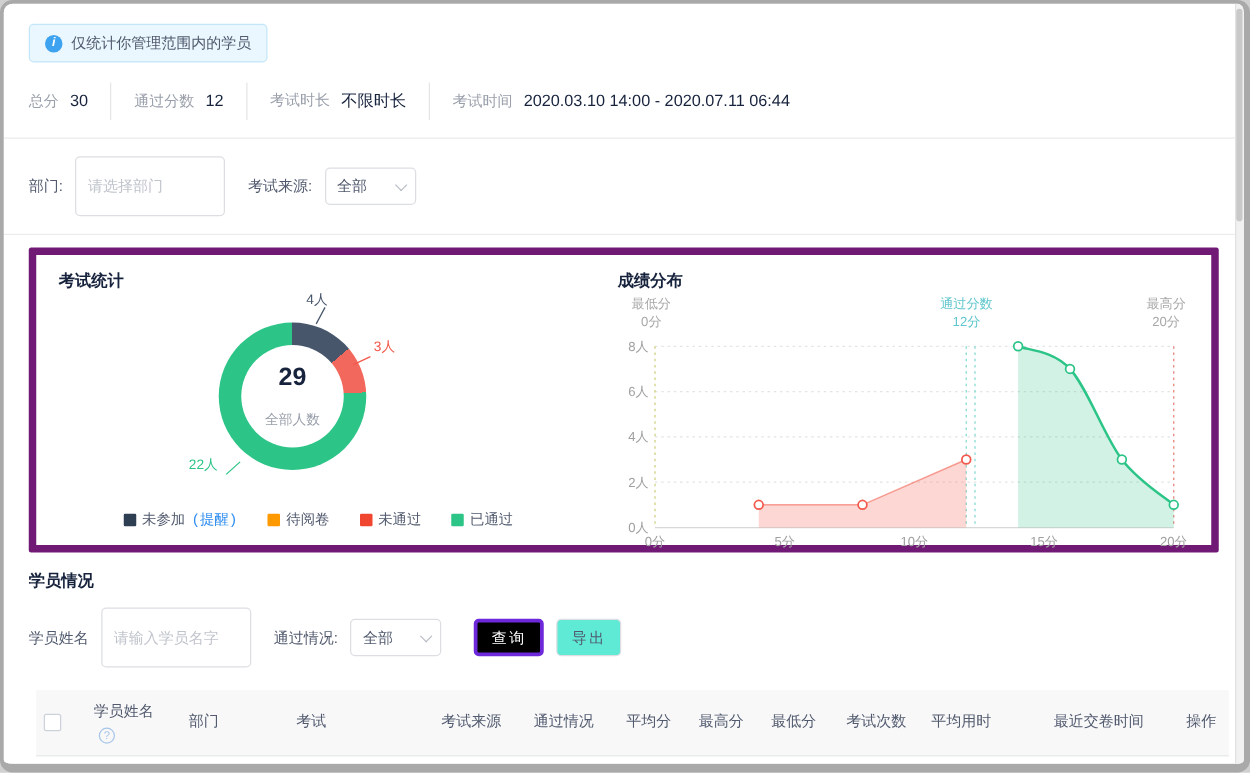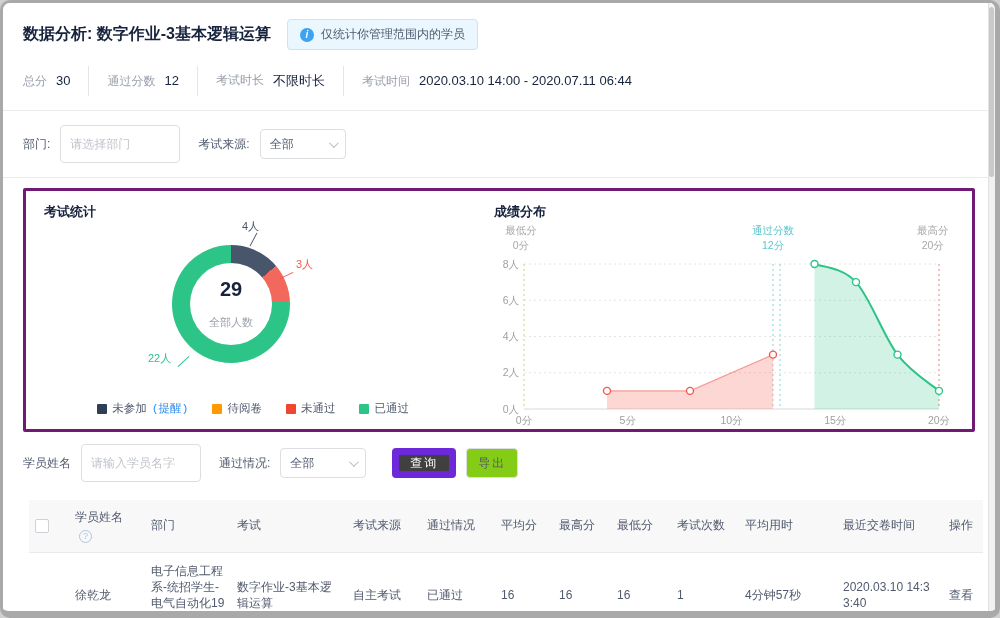--- a/index.html
+++ b/index.html
@@ -16,27 +16,27 @@
   
   .summary { display:flex; align-items:center; padding:10px 20px 14px 20px; border-bottom:1px solid #ececec; }
   .sum-item { display:flex; flex-direction:row; gap:9px; }
   .sum-label { font-size:12px; color:#9aa0ab; }
   .sum-value { font-size:13px; color:#17233d; }
   .sum-div { width:1px; height:30px; background:#e6e6e6; margin:0 18px; align-self:center; }
 
   
   .filters { display:flex; align-items:center; gap:10px; padding:14px 20px; border-bottom:1px solid #ececec; }
   .f-label { font-size:12px; color:#515a6e; }
-  .txt-input { width:120px; height:38px; border:1px solid #dcdee2; border-radius:4px; padding:0 9px; font-size:12px; color:#515a6e; outline:none; font-family:inherit; }
+  .txt-input { width:120px; height:48px; border:1px solid #dcdee2; border-radius:4px; padding:0 9px; font-size:12px; color:#515a6e; outline:none; font-family:inherit; }
   .txt-input::placeholder { color:#c0c4cc; }
-  .select { width:86px; height:30px; border:1px solid #dcdee2; border-radius:4px; display:flex; align-items:center; justify-content:space-between; padding:0 9px; font-size:12px; color:#515a6e; background:#fff; cursor:pointer; }
+  .select { width:73px; height:30px; border:1px solid #dcdee2; border-radius:4px; display:flex; align-items:center; justify-content:space-between; padding:0 9px; font-size:12px; color:#515a6e; background:#fff; cursor:pointer; }
   .chev { width:7px; height:7px; border-right:1px solid #b8bcc4; border-bottom:1px solid #b8bcc4; transform:rotate(45deg) translateY(-2px); }
 
   
-  .charts { display:flex; margin:10px 20px 0 20px; border:3px solid #701a75; border-radius:2px; height:244px; }
+  .charts { display:flex; margin:10px 20px 0 20px; border:6px solid #701a75; border-radius:2px; height:244px; }
   .panel-title { font-size:13px; font-weight:bold; color:#17233d; }
   .chart-left { width:48%; position:relative; padding:12px 0 0 18px; }
   .chart-right { width:52%; position:relative; padding:12px 6px 0 14px; }
 
   
   .donut { position:absolute; left:146px; top:54px; width:118px; height:118px; border-radius:50%; }
   .donut-hole { position:absolute; left:18px; top:18px; width:82px; height:82px; border-radius:50%; background:#fff; display:flex; flex-direction:column; align-items:center; justify-content:center; gap:14px; }
   .donut-total { font-size:20px; font-weight:bold; color:#17233d; }
   .donut-total-label { font-size:11px; color:#9aa0ab; }
   .callout { position:absolute; font-size:11px; }
@@ -48,22 +48,22 @@
 
   
   .marker-row { position:relative; height:33px; width:455px; margin-top:2px; }
   .marker-label { position:absolute; top:0; font-size:10.5px; text-align:center; line-height:1.45; white-space:nowrap; }
   .score-svg { display:block; }
 
   
   .students-hd { padding:14px 20px 0 20px; }
   .students-filter { display:flex; align-items:center; gap:10px; padding:12px 20px 14px 20px; }
   .btn { height:30px; border-radius:4px; font-size:12px; padding:0 11px; display:flex; align-items:center; cursor:pointer; letter-spacing:2px; }
-  .btn-primary { background:#404040; color:#fff; border:7px solid #6d28d9; margin-left:16px; }
-  .btn-plain { background:#84cc16; color:#515a6e; border:1px solid #dcdee2; }
+  .btn-primary { background:#000000; color:#fff; border:3px solid #6d28d9; margin-left:16px; }
+  .btn-plain { background:#5eead4; color:#515a6e; border:1px solid #dcdee2; }
 
   
   table.grid { width:948px; margin:4px 20px 0 26px; border-collapse:collapse; table-layout:fixed; }
   .grid th { background:#f8f8f9; font-weight:normal; font-size:12px; color:#515a6e; text-align:left; padding:9px 6px; border-bottom:1px solid #e8eaec; }
   .grid td { font-size:12px; color:#515a6e; text-align:left; padding:10px 6px; vertical-align:middle; line-height:16px; word-break:break-all; }
   .cb { width:14px; height:14px; appearance:none; -webkit-appearance:none; border:1px solid #ccd2da; border-radius:2px; background:#fff; cursor:pointer; vertical-align:middle; }
   .q-ic { display:inline-flex; width:13px; height:13px; border:1px solid #a9c6e8; color:#a9c6e8; border-radius:50%; font-size:9px; align-items:center; justify-content:center; margin-left:4px; vertical-align:-2px; }
   .pass-green { color:#19be6b; }
   .link-blue { color:#2d8cf0; cursor:pointer; }
 
@@ -71,21 +71,20 @@
   .scrollbar { position:absolute; right:0; top:0; bottom:0; width:7px; background:#f1f1f1; border-left:1px solid #e2e2e2; }
   .scroll-thumb { position:absolute; top:4px; right:1px; width:5px; height:170px; border-radius:3px; background:#c9c9c9; }
 </style>
 </head>
 <body>
 
 <div class="frame">
 <div class="page">
 
   <div class="hdr">
-    <div class="hdr-title">数据分析: 数字作业-3基本逻辑运算</div>
     <div class="badge">
       <span class="info-ic">i</span>
       <span>仅统计你管理范围内的学员</span>
     </div>
   </div>
 
   <div class="summary">
     <div class="sum-item">
       <span class="sum-label">总分</span>
       <span class="sum-value">30</span>
@@ -198,20 +197,23 @@
             <path d="M320.5 8C327.4166666666667 11.020833333333334,348.1666666666667 11.020833333333334,362 26.125C375.8333333333333 41.229166666666664,389.6666666666667 80.5,403.5 98.625C417.3333333333333 116.75,438.0833333333333 128.83333333333334,445 134.875L445 153L320.5 153Z" fill="rgba(44,196,135,0.22)" stroke="none"></path>
             <path d="M320.5 8C327.4166666666667 11.020833333333334,348.1666666666667 11.020833333333334,362 26.125C375.8333333333333 41.229166666666664,389.6666666666667 80.5,403.5 98.625C417.3333333333333 116.75,438.0833333333333 128.83333333333334,445 134.875" fill="none" stroke="#2cc487" stroke-width="2" opacity="1"></path>
             <circle cx="320.5" cy="8" r="3.5" fill="#fff" stroke="#2cc487" stroke-width="1.4"></circle>
             <circle cx="362" cy="26.125" r="3.5" fill="#fff" stroke="#2cc487" stroke-width="1.4"></circle>
             <circle cx="403.5" cy="98.625" r="3.5" fill="#fff" stroke="#2cc487" stroke-width="1.4"></circle>
             <circle cx="445" cy="134.875" r="3.5" fill="#fff" stroke="#2cc487" stroke-width="1.4"></circle>
           </svg>
     </div>
   </div>
 
+  <div class="students-hd">
+    <span class="panel-title">学员情况</span>
+  </div>
   <div class="students-filter">
     <span class="f-label">学员姓名</span>
     <input class="txt-input" placeholder="请输入学员名字" style="">
     <span class="f-label" style="margin-left:8px;">通过情况:</span>
     <div class="select">
       <span>全部</span>
       <span class="chev"></span>
     </div>
     <button class="btn btn-primary">查询</button>
     <button class="btn btn-plain">导出</button>

